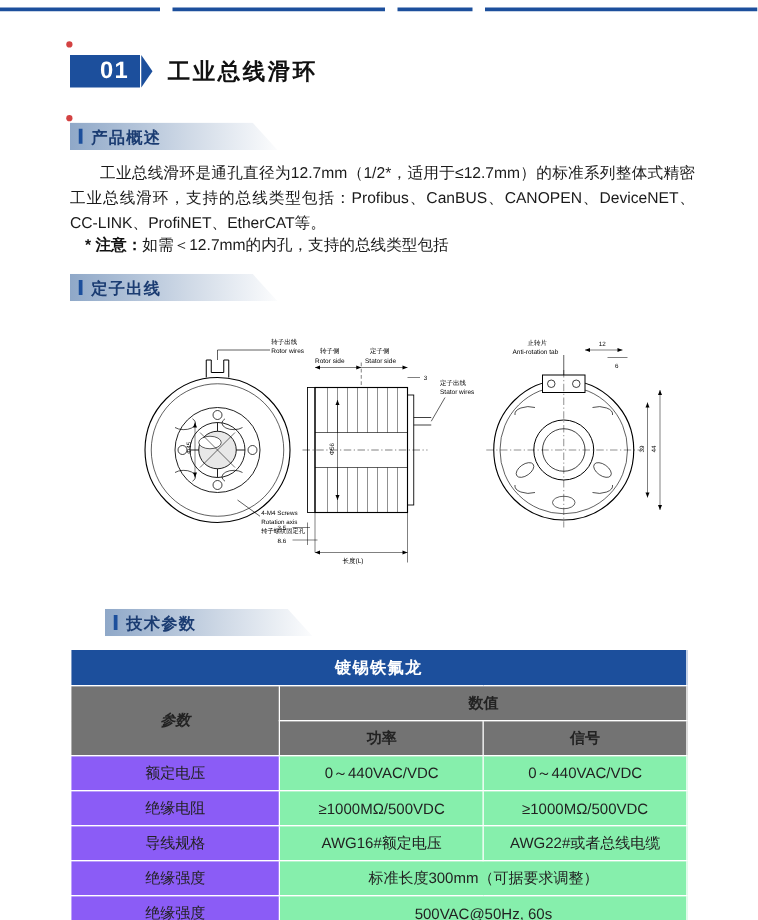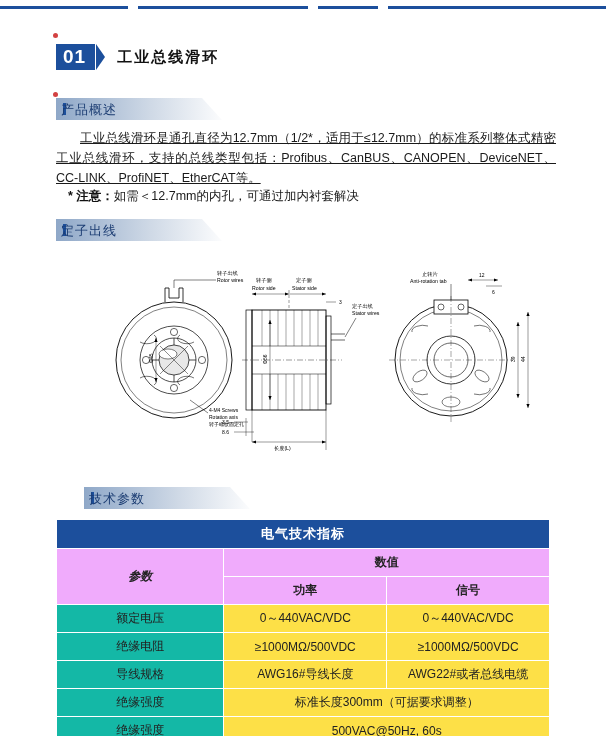--- a/index.html
+++ b/index.html
@@ -44,34 +44,34 @@
     position: absolute;
     left: 56px; top: 44px;
     display: flex;
     align-items: center;
   }
   .chapter-num {
     background: #1c4f9c;
     color: #fff;
     font-size: 19px;
     font-weight: bold;
-    padding: 3px 9px 4px 7px;
+    padding: 3px 9px 4px 24px;
     letter-spacing: 1px;
     line-height: 1;
     font-family: "Liberation Sans", sans-serif;
   }
   .chapter-arrow {
     width: 0; height: 0;
     border-top: 13px solid transparent;
     border-bottom: 13px solid transparent;
     border-left: 9px solid #1c4f9c;
     margin-left: 1px;
   }
   .chapter-title {
-    font-size: 15px;
+    font-size: 18px;
     font-weight: bold;
     color: #111;
     margin-left: 12px;
     letter-spacing: 2px;
   }
 
   
   .section-head {
     position: absolute;
     left: 56px;
@@ -87,42 +87,42 @@
     clip-path: polygon(0 0, 146px 0, 166px 100%, 0 100%);
   }
   .section-head .bar {
     position: absolute;
     left: 7px; top: 5px;
     width: 3px; height: 12px;
     background: #1c4f9c;
   }
   .section-head .txt {
     position: absolute;
-    left: 5px; top: 3px;
+    left: 17px; top: 3px;
     font-size: 13px;
-    font-weight: normal;
+    font-weight: bold;
     color: #1b3c72;
     letter-spacing: 1px;
   }
   #sec-overview { top: 98px; }
   #sec-drawing { top: 219px; }
   #sec-specs { top: 487px; margin-left: 28px; }
 
   
   .para {
     position: absolute;
     left: 56px;
     width: 500px;
     font-size: 12.5px;
     line-height: 20px;
     color: #1a1a1a;
     text-align: justify;
   }
   #para1 { top: 128px; }
-  #para1 .indent { text-indent: 24px; display: block; text-decoration: underline; }
+  #para1 .indent { text-indent: 24px; display: block; }
   .note {
     position: absolute;
     left: 68px;
     top: 188px;
     font-size: 12.5px;
     color: #1a1a1a;
   }
   .note b { color: #111; margin-top: 32px; }
 
   
@@ -154,30 +154,30 @@
     height: 24px;
   }
   .th-main {
     background: #1c4f9c;
     color: #ffffff;
     font-weight: bold;
     font-size: 13px;
     letter-spacing: 1px;
   }
   .th-sub {
-    background: #f0abfc;
+    background: #737373;
     color: #222;
     font-weight: bold;
   }
   .td-label {
-    background: #14b8a6;
+    background: #8b5cf6;
     color: #222;
   }
   .td-val {
-    background: #fde047;
+    background: #86efac;
     color: #222;
   }
 </style>
 </head>
 <body>
 
 <div class="top-rule">
   <div class="seg seg-a"></div>
   <div class="seg seg-b"></div>
   <div class="seg seg-c"></div>
@@ -197,21 +197,21 @@
   <div class="bg"></div>
   <div class="bar"></div>
   <div class="txt">产品概述</div>
 </div>
 
 <div class="para" id="para1">
   <span class="indent">工业总线滑环是通孔直径为12.7mm（1/2*，适用于≤12.7mm）的标准系列整体式精密工业总线滑环，支持的总线类型包括：Profibus、CanBUS、CANOPEN、DeviceNET、CC-LINK、ProfiNET、EtherCAT等。</span>
 </div>
 
 <div class="note">
-  <b>* 注意：</b><span>如需＜12.7mm的内孔，可通过加内衬套解决</span>
+  <b>* 注意：</b><span>如需＜12.7mm的内孔，支持的总线类型包括</span>
 </div>
 
 <div class="section-head" id="sec-drawing">
   <div class="bg"></div>
   <div class="bar"></div>
   <div class="txt">定子出线</div>
 </div>
 
 <div class="drawing">
 <svg width="500" height="228" viewBox="0 0 500 228" xmlns="http://www.w3.org/2000/svg">
@@ -382,21 +382,21 @@
 <div class="section-head" id="sec-specs">
   <div class="bg"></div>
   <div class="bar"></div>
   <div class="txt">技术参数</div>
 </div>
 
 <div class="tbl-wrap">
   <table class="spec">
     <tbody>
       <tr>
-        <th class="th-main" colspan="3">电气技术指标</th>
+        <th class="th-main" colspan="3">镀锡铁氟龙</th>
       </tr>
       <tr>
         <th class="th-sub" rowspan="2" style="width:168px;font-style:italic;">参数</th>
         <th class="th-sub" colspan="2">数值</th>
       </tr>
       <tr>
         <th class="th-sub" style="width:163px;margin-top:48px;">功率</th>
         <th class="th-sub" style="width:163px;">信号</th>
       </tr>
 
@@ -405,21 +405,21 @@
         <td class="td-val">0～440VAC/VDC</td>
         <td class="td-val">0～440VAC/VDC</td>
       </tr>
       <tr>
         <td class="td-label">绝缘电阻</td>
         <td class="td-val">≥1000MΩ/500VDC</td>
         <td class="td-val">≥1000MΩ/500VDC</td>
       </tr>
       <tr>
         <td class="td-label">导线规格</td>
-        <td class="td-val">AWG16#导线长度</td>
+        <td class="td-val">AWG16#额定电压</td>
         <td class="td-val">AWG22#或者总线电缆</td>
       </tr>
       <tr>
         <td class="td-label">绝缘强度</td>
         <td class="td-val" colspan="2">标准长度300mm（可据要求调整）</td>
       </tr>
       <tr>
         <td class="td-label">绝缘强度</td>
         <td class="td-val" colspan="2">500VAC@50Hz, 60s</td>
       </tr>

